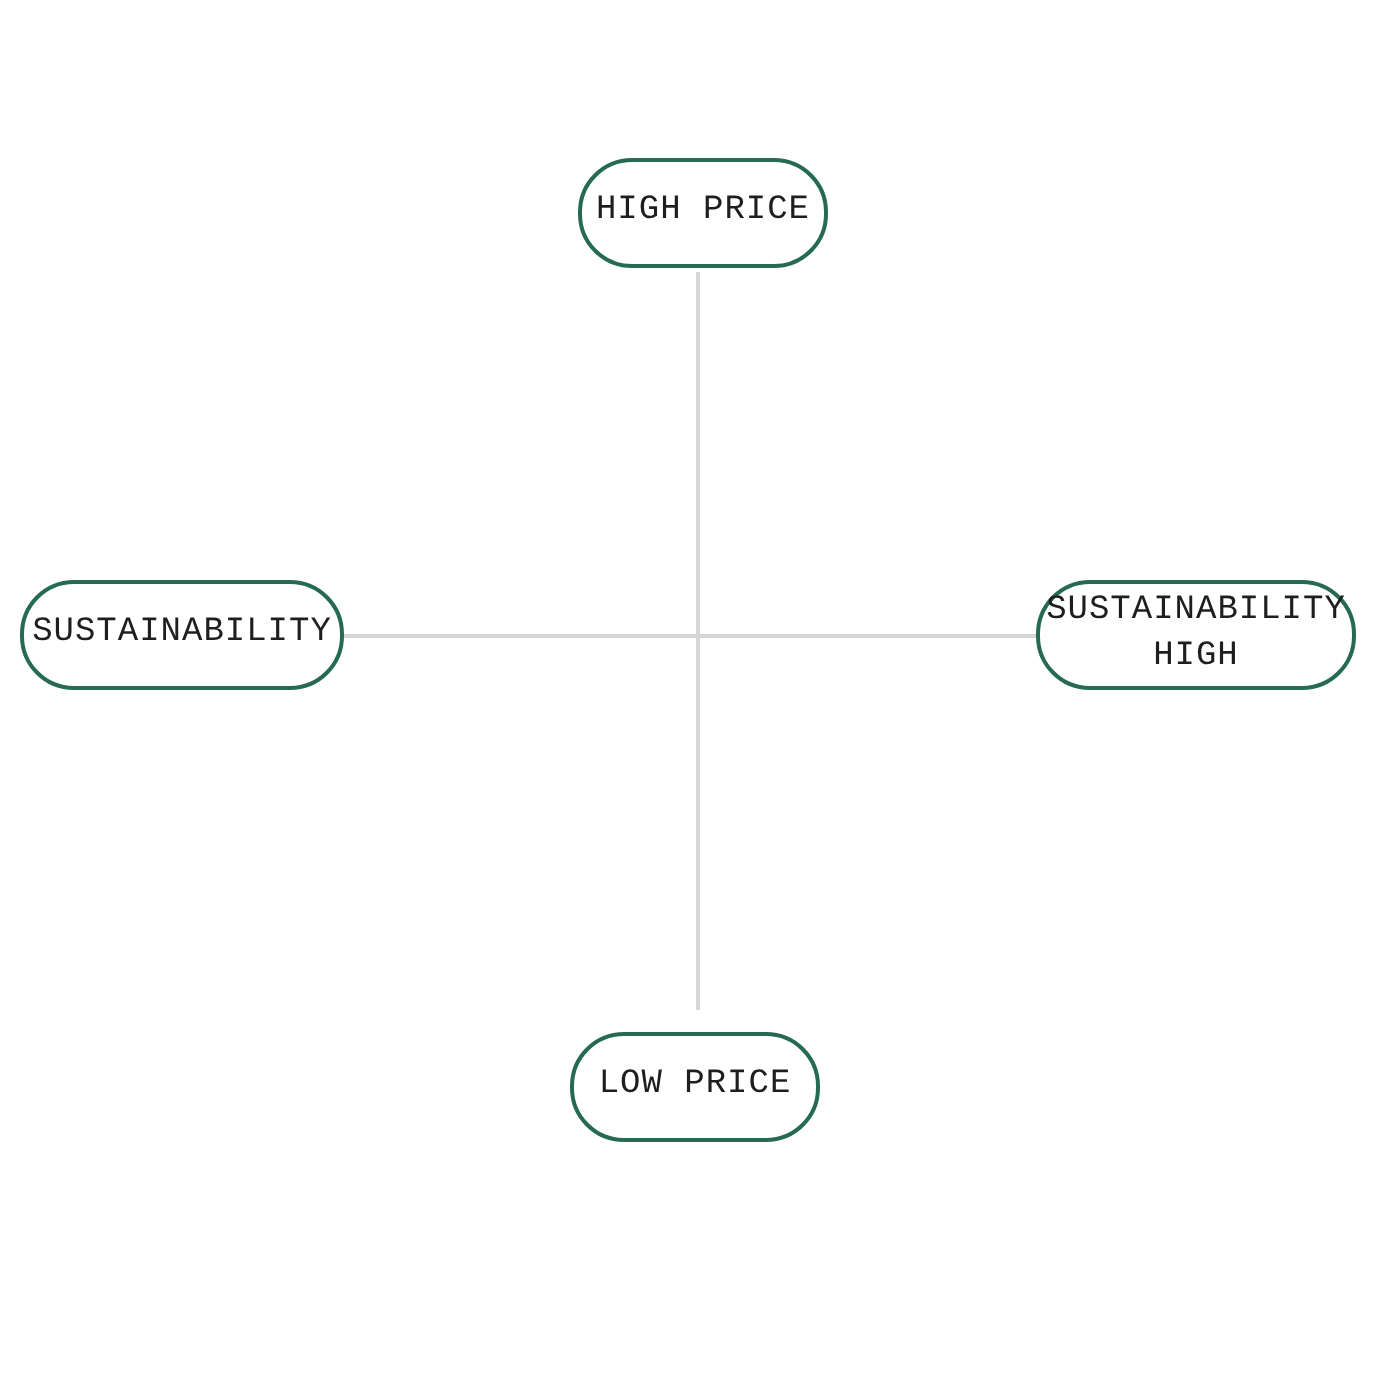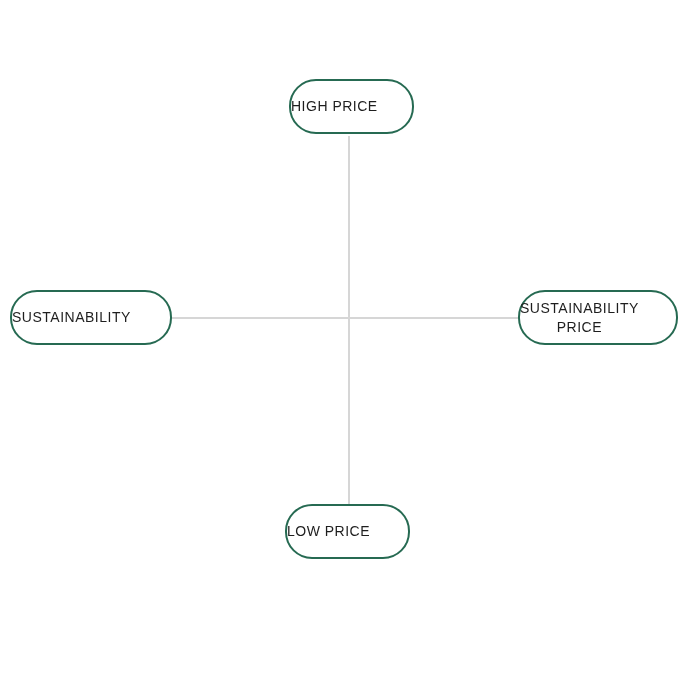--- a/index.html
+++ b/index.html
@@ -36,32 +36,33 @@
   .axis-horizontal {
     left: 172px;
     top: 317px;
     width: 347px;
     height: 2px;
   }
   .node {
     position: absolute;
     display: flex;
     align-items: center;
-    justify-content: flex-start;
+    justify-content: center;
     background: var(--node-background);
     border: 2px solid var(--node-border);
     border-radius: 27px;
     text-align: center;
     color: var(--text);
-    font-size: 14px;
+    font-size: 17px;
     letter-spacing: 0.5px;
     line-height: 1.3;
+    font-family: Liberation Mono, monospace;
   }
   .node-top    { left: 289px; top: 79px;  width: 125px; height: 55px; }
-  .node-bottom { left: 285px; top: 504px; width: 125px; height: 55px; }
+  .node-bottom { left: 285px; top: 516px; width: 125px; height: 55px; }
   .node-left   { left: 10px;  top: 290px; width: 162px; height: 55px; }
   .node-right  { left: 518px; top: 290px; width: 160px; height: 55px; }
   .node-label { display: block; }
   .node-label span { display: block; }
 </style>
 </head>
 <body>
 
 <div class="canvas">
 
@@ -75,21 +76,21 @@
 
   <div class="node node-left">
     <span class="node-label">
       <span>SUSTAINABILITY</span>
     </span>
   </div>
 
   <div class="node node-right">
     <span class="node-label">
       <span>SUSTAINABILITY</span>
-      <span>PRICE</span>
+      <span>HIGH</span>
     </span>
   </div>
 
   <div class="node node-bottom">
     <span class="node-label">LOW PRICE</span>
   </div>
 
 </div>
 
 </body></html>

